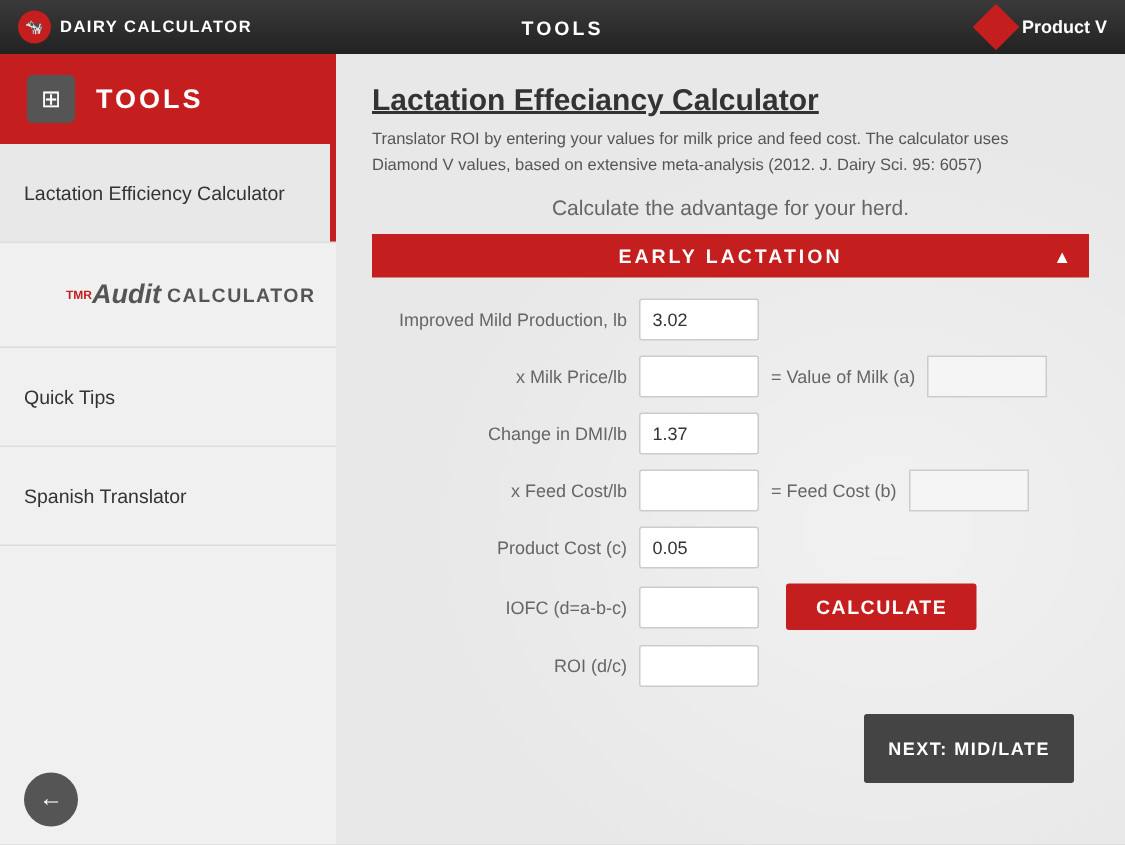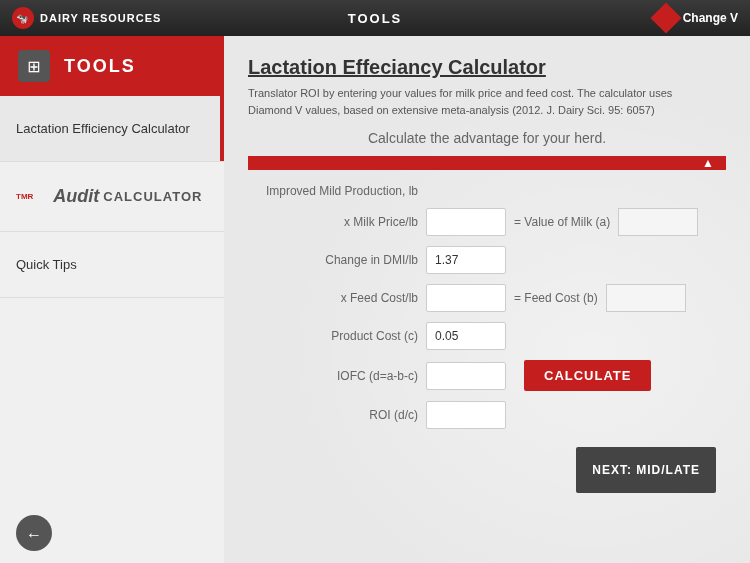--- a/index.html
+++ b/index.html
@@ -132,21 +132,20 @@
     .tmr-badge {
       display: inline-flex;
       align-items: center;
       gap: 0;
     }
     .audit-text {
       font-size: 18px;
       font-style: italic;
       font-weight: bold;
       color: #555;
-      margin-left: 20px;
     }
     .calculator-text {
       font-size: 13px;
       font-weight: bold;
       color: #555;
       letter-spacing: 1px;
       margin-left: 4px;
     }
     .sidebar-bottom {
       margin-top: auto;
@@ -282,76 +281,81 @@
       margin-top: 8px;
       padding: 0 10px;
     }
   </style>
 </head>
 <body>
 
 <div class="top-bar">
   <div class="top-bar-left">
     <div class="dairy-icon">🐄</div>
-    <span class="dairy-text">DAIRY RESOURCES</span>
+    <span class="dairy-text">DAIRY CALCULATOR</span>
   </div>
   <div class="top-bar-center">TOOLS</div>
   <div class="diamond-v-logo">
     <div class="diamond-shape"></div>
-    <span class="diamond-v-text">Change V</span>
+    <span class="diamond-v-text">Product V</span>
   </div>
 </div>
 
 <div class="main-layout">
 
   <div class="sidebar">
     <div class="sidebar-tools-header">
       <div class="tools-calc-icon">⊞</div>
       <span class="tools-header-text">TOOLS</span>
     </div>
 
     <div class="sidebar-item active">
       <span class="sidebar-item-text">Lactation Efficiency Calculator</span>
     </div>
 
     <div class="tmr-audit-item">
       <div class="tmr-badge">
-        <span style="font-size:8px;font-weight:bold;color:#c41e1e;vertical-align:super;">TMR</span>
+        <span style="font-size:8px;font-weight:bold;color:#c41e1e;vertical-align:super;margin-left:28px;">TMR</span>
         <span class="audit-text">Audit</span>
         <span class="calculator-text"> CALCULATOR</span>
       </div>
     </div>
 
     <div class="sidebar-item">
       <span class="sidebar-item-text">Quick Tips</span>
     </div>
 
 
+    <div class="sidebar-item">
+      <span class="sidebar-item-text">Spanish Translator</span>
+    </div>
 
     <div class="sidebar-bottom">
       <div class="back-btn">←</div>
     </div>
   </div>
 
   <div class="main-content">
     <div class="content-title">Lactation Effeciancy Calculator</div>
     <div class="content-desc">
       <span>Translator ROI by entering your values for milk price and feed cost.  The calculator uses</span><br>
       <span>Diamond V values, based on extensive meta-analysis (2012. J. Dairy Sci. 95: 6057)</span>
     </div>
     <div class="content-subtitle">Calculate the advantage for your herd.</div>
 
     <div class="section-header">
+      <span>EARLY LACTATION</span>
       <span class="section-header-icon">▲</span>
     </div>
 
     <div class="calc-form">
 
       <div class="form-row">
         <span class="form-label">Improved Mild Production, lb</span>
+        <input class="form-input" type="text" value="3.02" style="">
       </div>
 
       <div class="form-row">
         <span class="form-label">x Milk Price/lb</span>
         <input class="form-input" type="text" value="" style="">
         <span class="form-equals">= Value of Milk (a)</span>
         <input class="form-result" type="text" value="" readonly="" style="">
       </div>
 
       <div class="form-row">

